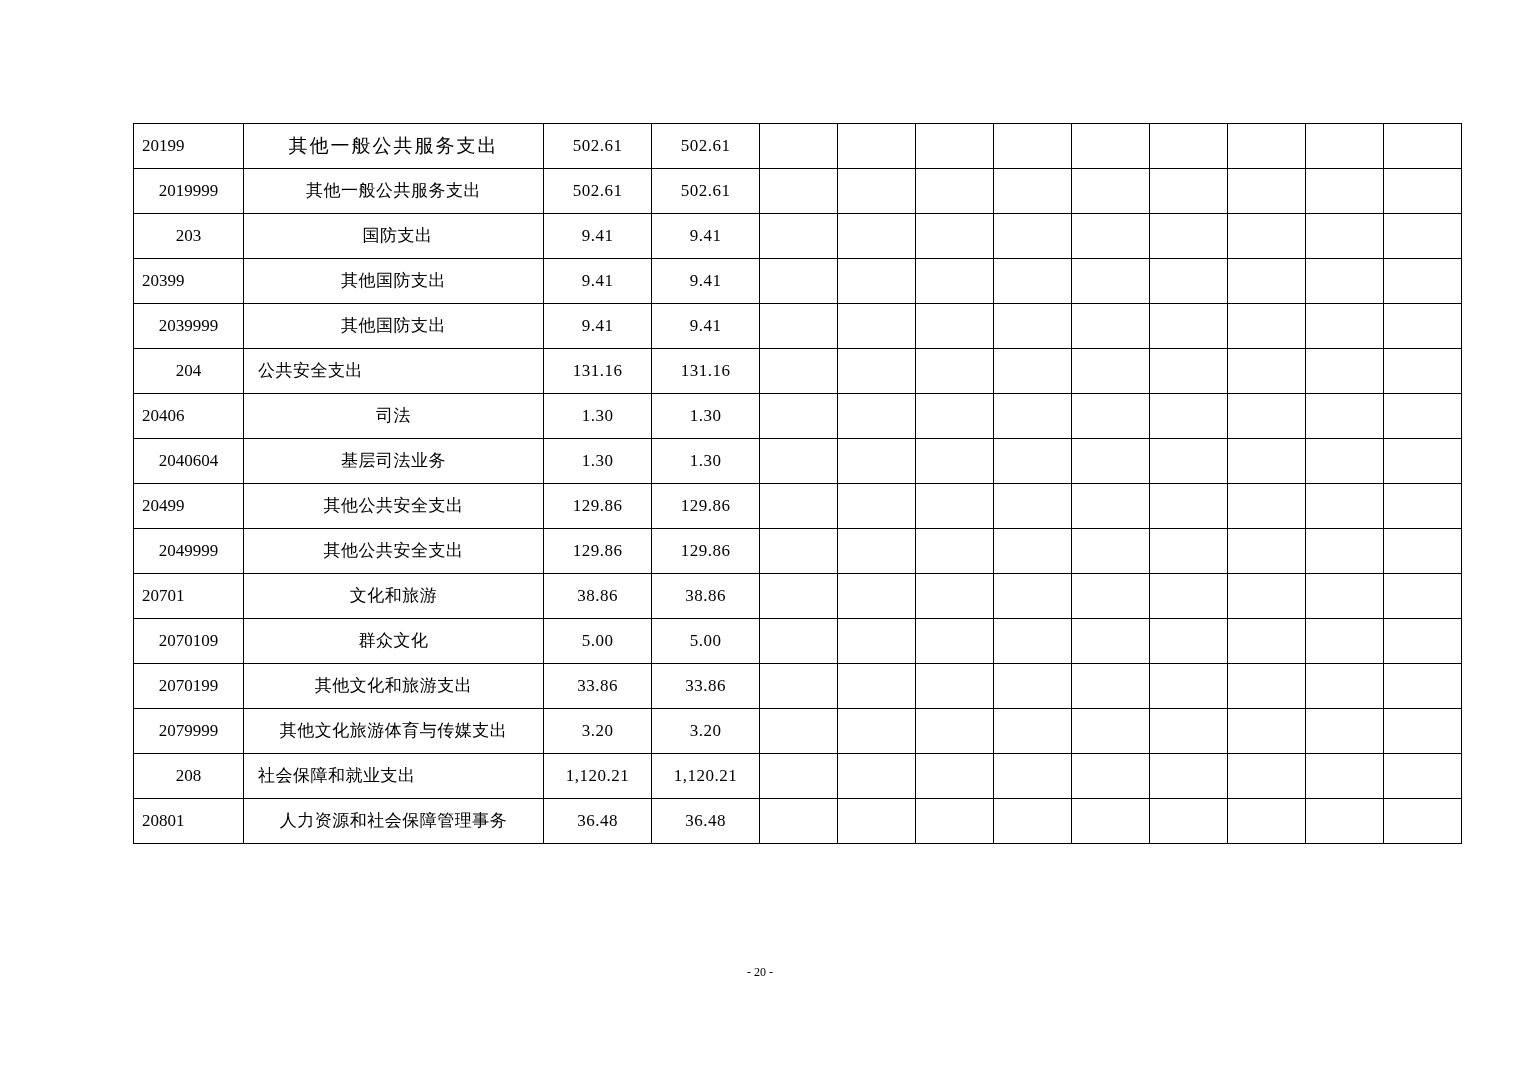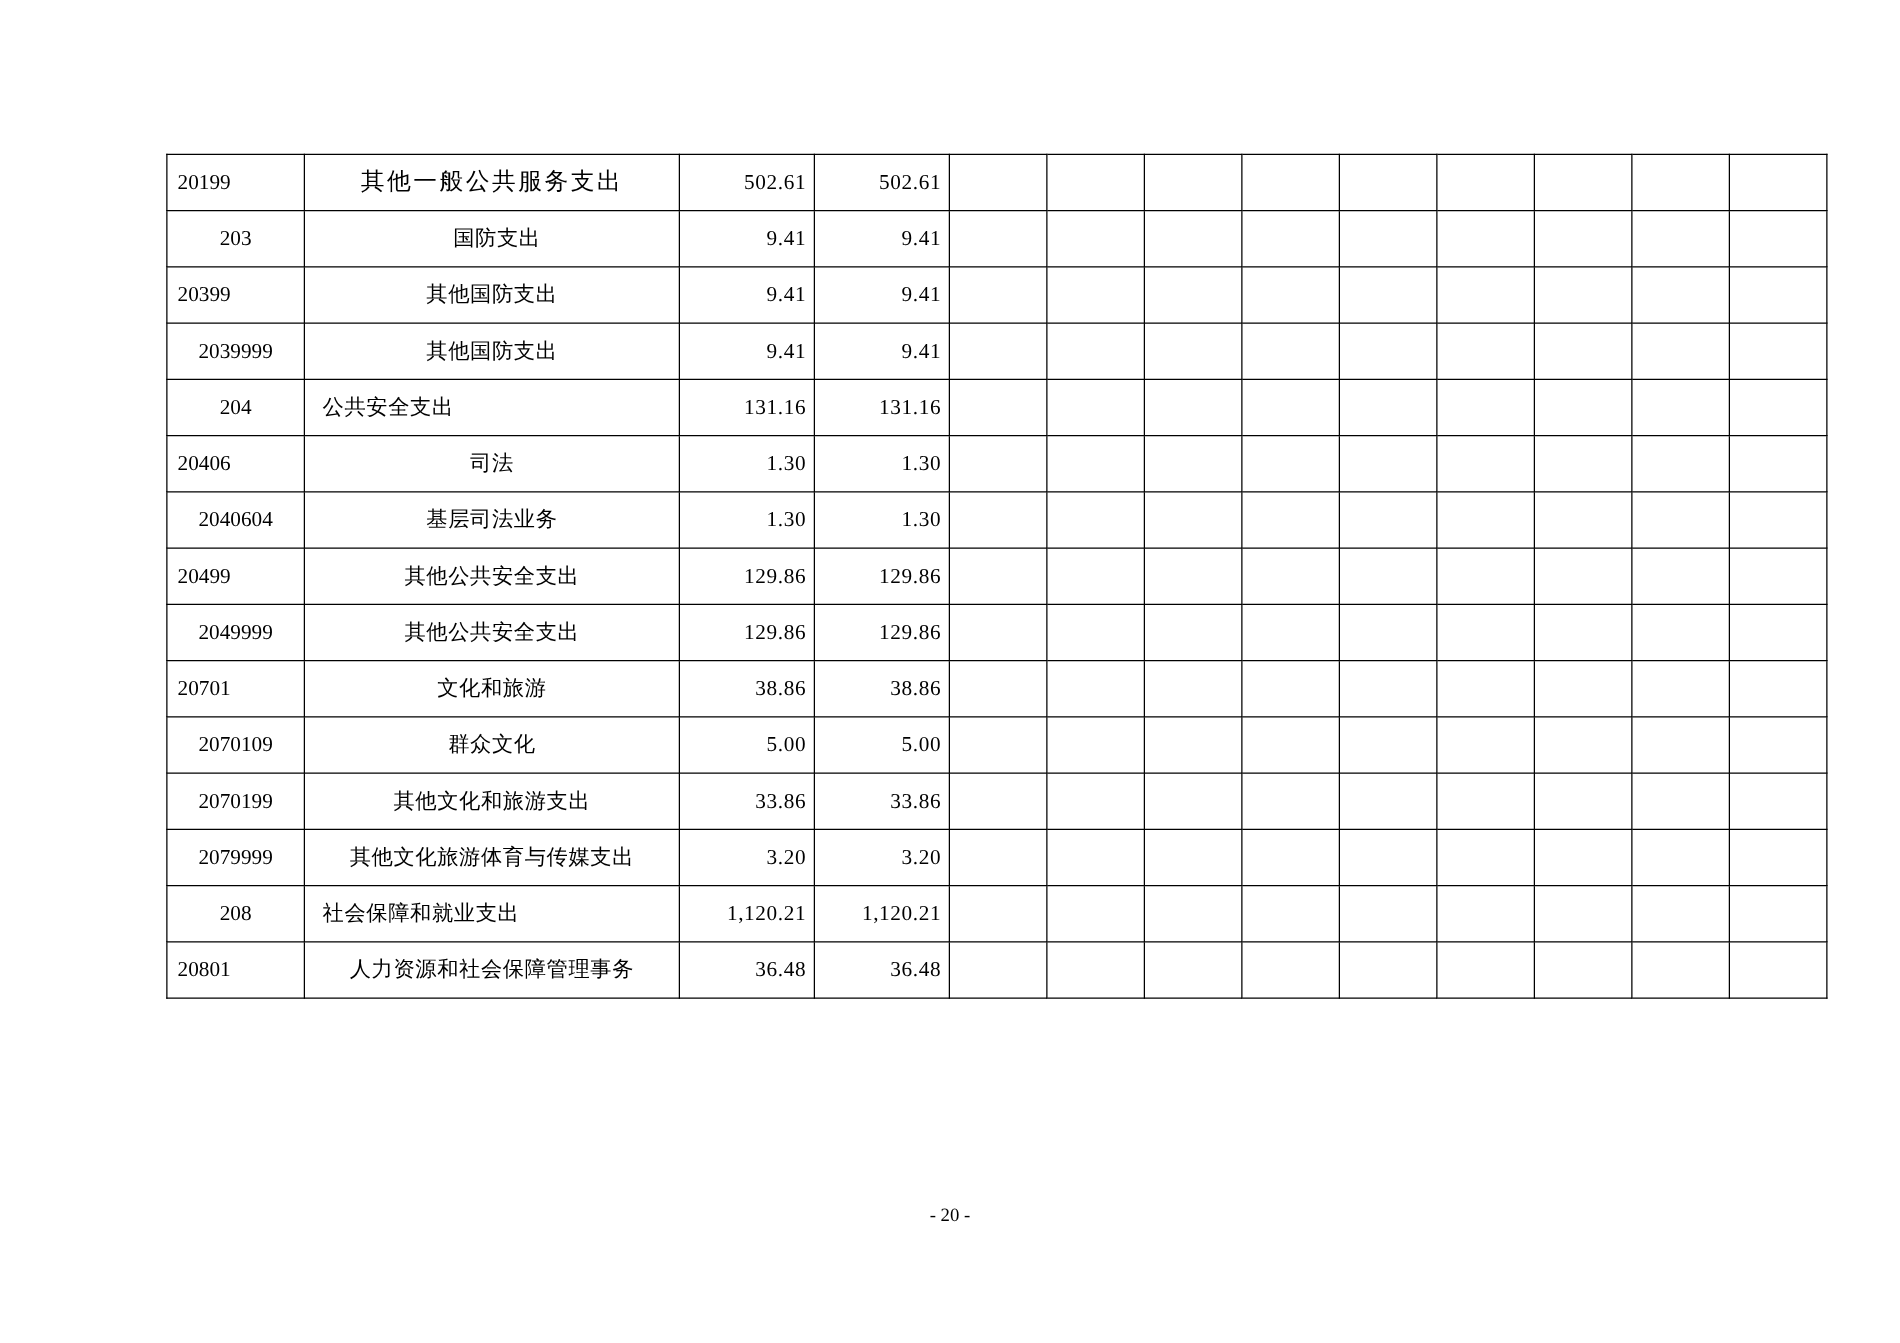--- a/index.html
+++ b/index.html
@@ -53,35 +53,35 @@
 
   td.name {
     text-align: center;
     letter-spacing: 0.5px;
   }
   td.name.big {
     font-size: 19px;
     letter-spacing: 2px;
   }
   td.num {
-    text-align: right;
+    text-align: center;
     font-size: 17.5px;
     padding-right: 12px;
     letter-spacing: 0.5px;
   }
   td.blank {
     background: #ffffff;
   }
   .footer {
     position: absolute;
     left: 0;
     top: 965px;
     width: 1520px;
     text-align: center;
-    font-size: 15px;
+    font-size: 12px;
     font-family: "Liberation Serif", serif;
   }
 </style>
 </head>
 <body>
 
 <div class="page">
 
   <div class="table-wrap">
     <table class="budget">
@@ -110,20 +110,35 @@
             <td class="blank"></td>
             <td class="blank"></td>
             <td class="blank"></td>
             <td class="blank"></td>
             <td class="blank"></td>
             <td class="blank"></td>
             <td class="blank"></td>
             <td class="blank"></td>
           </tr>
           <tr>
+            <td class="code lvl2">2019999</td>
+            <td class="name">其他一般公共服务支出</td>
+            <td class="num">502.61</td>
+            <td class="num">502.61</td>
+            <td class="blank"></td>
+            <td class="blank"></td>
+            <td class="blank"></td>
+            <td class="blank"></td>
+            <td class="blank"></td>
+            <td class="blank"></td>
+            <td class="blank"></td>
+            <td class="blank"></td>
+            <td class="blank"></td>
+          </tr>
+          <tr>
             <td class="code lvl3">203</td>
             <td class="name" style="text-align: center; padding-left: 14px;">国防支出</td>
             <td class="num">9.41</td>
             <td class="num">9.41</td>
             <td class="blank"></td>
             <td class="blank"></td>
             <td class="blank"></td>
             <td class="blank"></td>
             <td class="blank"></td>
             <td class="blank"></td>

